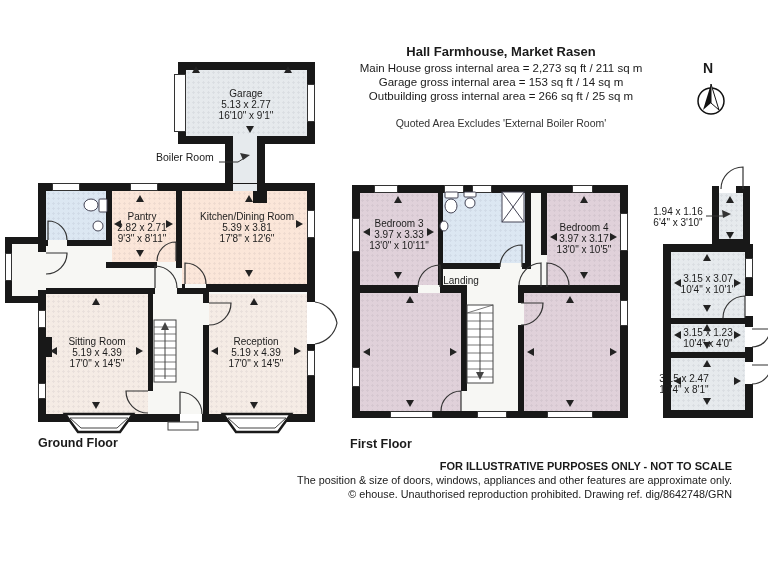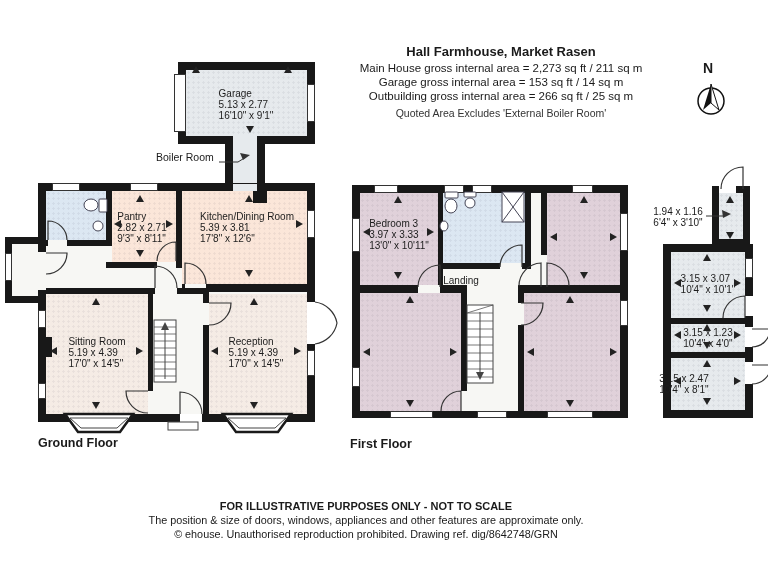--- a/index.html
+++ b/index.html
@@ -9,29 +9,29 @@
   i.base{position:absolute;display:block;background:#f7f7f4}
   i.gap{position:absolute;display:block;background:#fff}
   i.ggap{position:absolute;display:block;background:#e6eaed}
   i.win{position:absolute;display:block;background:#fff;border:1px solid #333;box-sizing:border-box}
   .room{position:absolute;background-image:radial-gradient(rgba(40,40,60,.06) 1px,transparent 1.2px);background-size:5px 5px}
   .peach{background-color:#fbe6d9}
   .cream{background-color:#f5ece5}
   .mauve{background-color:#e0d1da}
   .blue{background-color:#dce7f2}
   .gray{background-color:#e6eaed}
-  .rlabel{position:absolute;transform:translate(-50%,-50%);text-align:left;
+  .rlabel{position:absolute;transform:translate(-50%,-50%);text-align:center;
           font-size:10px;line-height:11px;white-space:nowrap;color:#1c1c1c}
   .rlabel span{display:block}
   #hdr{position:absolute;left:320px;top:44px;width:362px;text-align:center}
   #hdr .t{font-size:13px;font-weight:bold;margin-bottom:3px}
   #hdr .l{font-size:11.5px;font-weight:normal;line-height:13.8px}
-  #hdr .n{font-size:10.5px;color:#333;margin-top:4px}
+  #hdr .n{font-size:10.5px;color:#333;margin-top:14px}
   .floorlbl{position:absolute;font-size:12.5px;font-weight:bold}
-  #ftr{position:absolute;left:0;top:500px;width:732px;text-align:center}
+  #ftr{position:absolute;left:0;top:460px;width:732px;text-align:right}
   #ftr .f1{font-size:11px;font-weight:bold;margin-bottom:2px}
   #ftr .f2{font-size:10.8px;line-height:13.5px}
   #nlbl{position:absolute;left:703px;top:60px;font-size:14px;font-weight:bold}
   #blr{position:absolute;left:156px;top:151px;font-size:10.5px}
   #out1lbl{position:absolute;left:651px;top:206px;width:54px;text-align:center;
            font-size:10px;line-height:11px}
   .da{position:absolute;width:0;height:0;display:block}
   .up{border-left:4px solid transparent;border-right:4px solid transparent;border-bottom:7px solid #222}
   .down{border-left:4px solid transparent;border-right:4px solid transparent;border-top:7px solid #222}
   .left{border-top:4px solid transparent;border-bottom:4px solid transparent;border-right:7px solid #222}
@@ -251,20 +251,25 @@
   </div>
   <div class="rlabel" style="left:256px;top:352px">
     <span>Reception</span>
     <span>5.19 x 4.39</span>
     <span>17'0" x 14'5"</span>
   </div>
   <div class="rlabel" style="left:399px;top:234px">
     <span>Bedroom 3</span>
     <span>3.97 x 3.33</span>
     <span>13'0" x 10'11"</span>
+  </div>
+  <div class="rlabel" style="left:584px;top:238px">
+    <span>Bedroom 4</span>
+    <span>3.97 x 3.17</span>
+    <span>13'0" x 10'5"</span>
   </div>
   <div class="rlabel" style="left:461px;top:280px">
     <span>Landing</span>
   </div>
   <div id="out1lbl">
     <span style="display:block">1.94 x 1.16</span>
     <span style="display:block">6'4" x 3'10"</span>
   </div>
   <div class="rlabel" style="left:708px;top:284px">
     <span>3.15 x 3.07</span>

